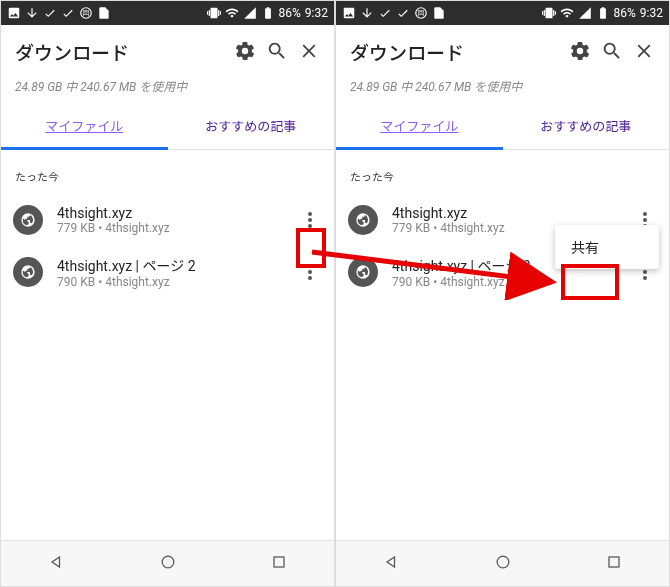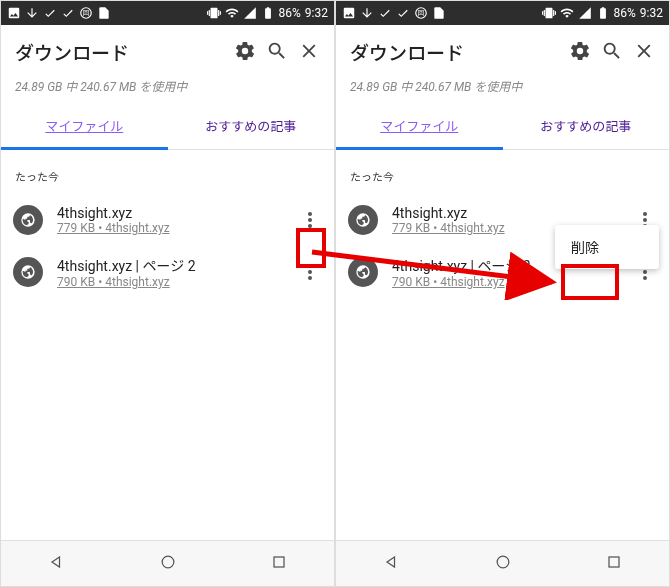--- a/index.html
+++ b/index.html
@@ -109,21 +109,21 @@
   }
   .file-icon {
     width: 30px; height: 30px; border-radius: 50%;
     background: #555;
     display: flex; align-items: center; justify-content: center;
     flex-shrink: 0;
   }
   .file-icon svg { width: 16px; height: 16px; fill: #fff; }
   .item-body { flex: 1; min-width: 0; }
   .item-title { font-size: 14px; color: #222; }
-  .item-sub   { font-size: 12px; color: #888; text-decoration: underline; }
+  .item-sub   { font-size: 12px; color: #888; }
   .more-btn {
     width: 36px; height: 36px;
     display: flex; align-items: center; justify-content: center;
     cursor: pointer;
   }
   .more-btn svg { width: 4px; height: 16px; fill: #555; }
   
   .dropdown {
     position: absolute;
     right: 10px;
@@ -378,21 +378,21 @@
       <div class="more-btn">
           <svg viewBox="0 0 4 16">
             <circle cx="2" cy="2" r="2"></circle>
             <circle cx="2" cy="8" r="2"></circle>
             <circle cx="2" cy="14" r="2"></circle>
           </svg>
         </div>
     </div>
 
     <div class="dropdown">
-      <div>削除</div>
+      <div>共有</div>
     </div>
 
     <div class="navbar">
       <div class="nav-btn"><svg viewBox="0 0 24 24">
             <path d="M15 6l-9 6 9 6z" fill="none" stroke="#555"></path>
           </svg></div>
       <div class="nav-btn"><svg viewBox="0 0 24 24">
             <circle cx="12" cy="12" r="7"></circle>
           </svg></div>
       <div class="nav-btn"><svg viewBox="0 0 24 24">

